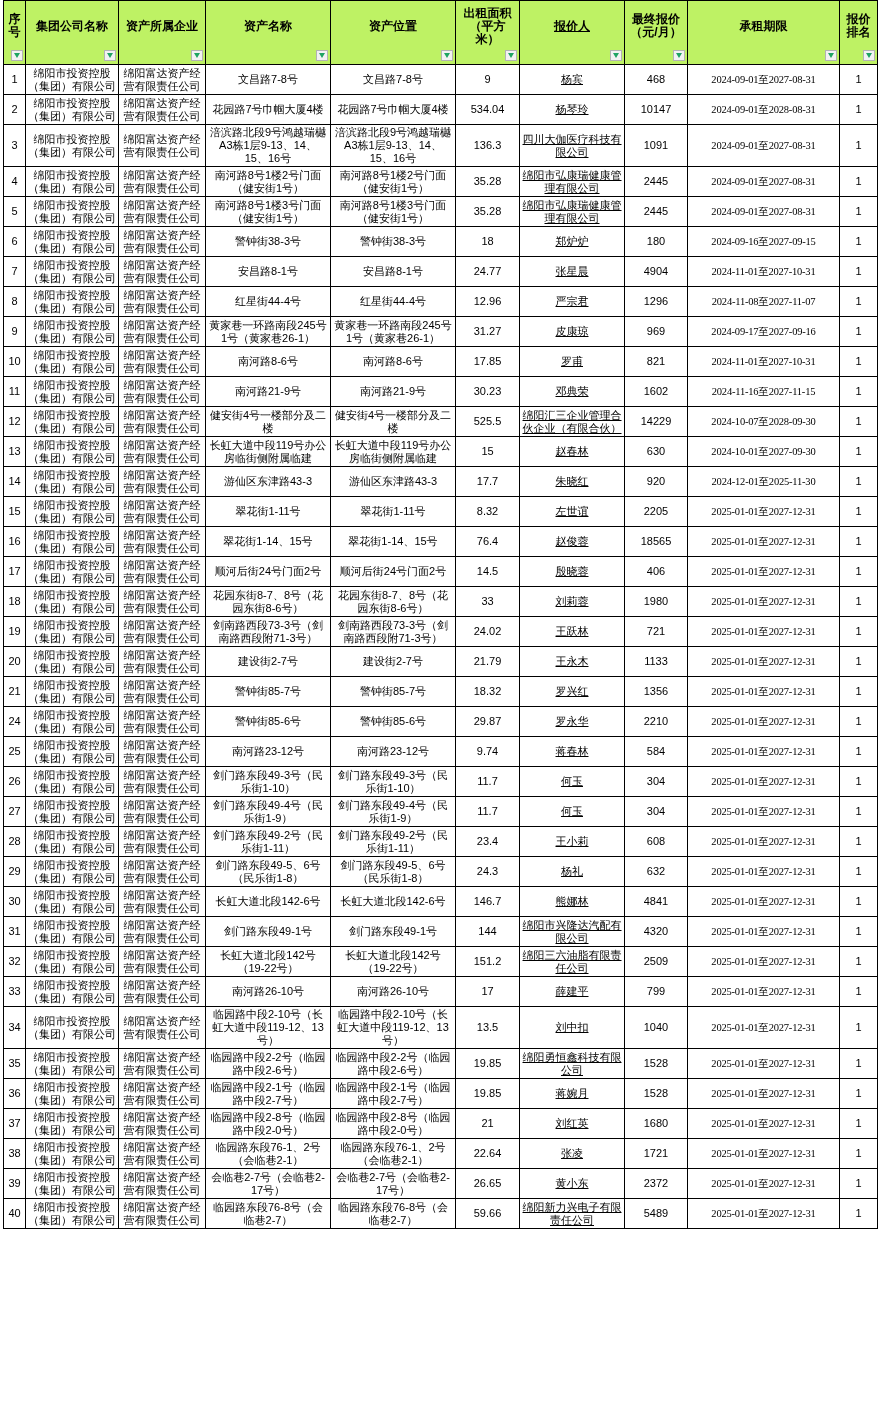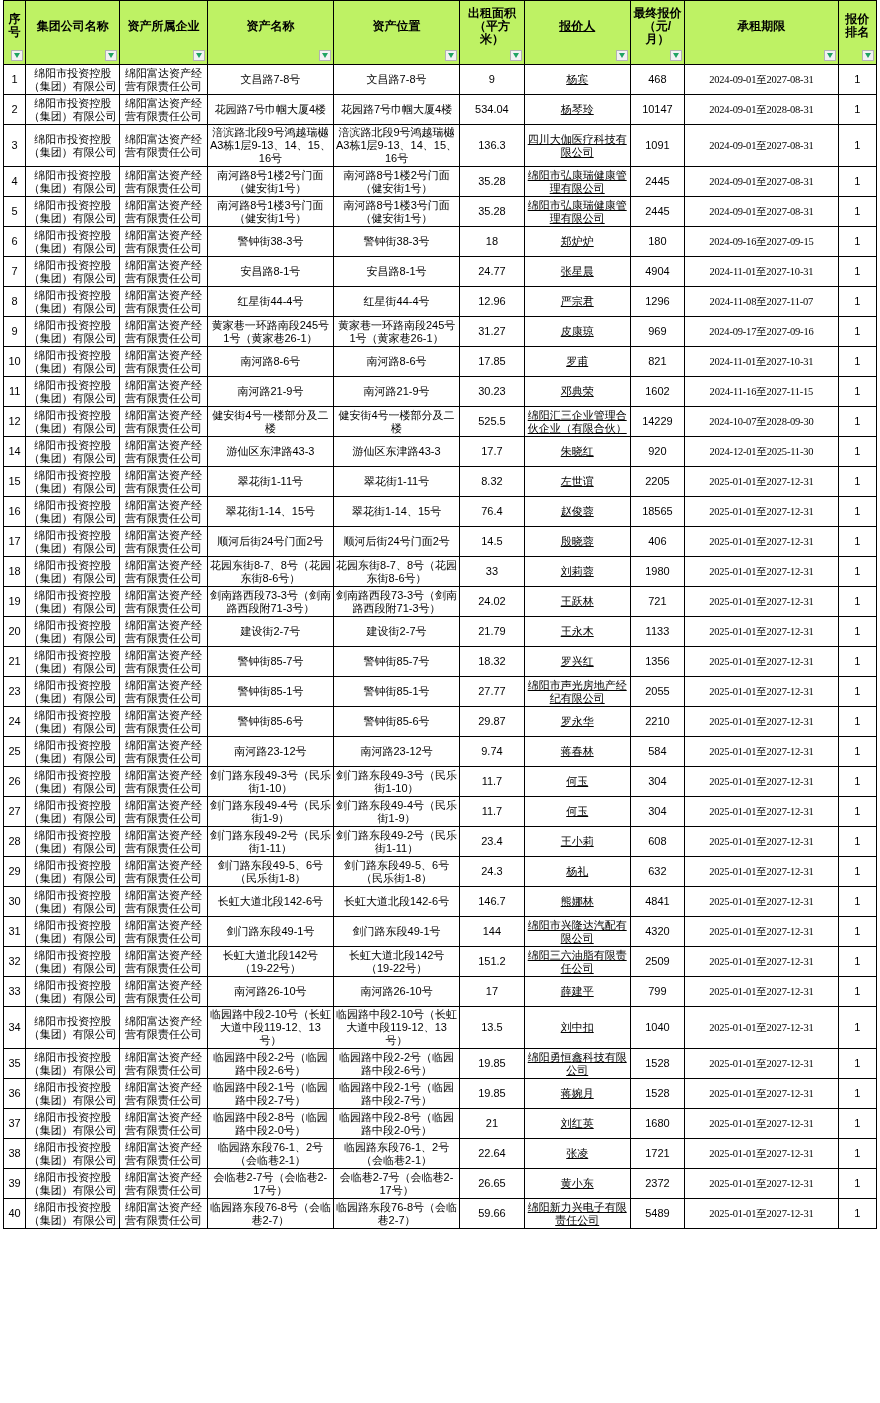--- a/index.html
+++ b/index.html
@@ -30,21 +30,21 @@
     background: #bef264;
   }
   table.sheet tbody td { height: 30px; }
   .col-no    { width: 22px; }
   .col-group { width: 93px; }
   .col-owner { width: 87px; }
   .col-asset { width: 125px; }
   .col-loc   { width: 125px; }
   .col-area  { width: 64px; }
   .col-bidder{ width: 105px; text-decoration: underline; }
-  .col-price { width: 54px; margin-top: 35px; }
+  .col-price { width: 63px; margin-top: 35px; }
   .col-term  { width: 152px; }
   .col-rank  { width: 38px; }
   td.col-asset, td.col-loc { text-align: left; padding-left: 4px; padding-right: 3px; }
   td.col-term { font-size: 10.5px; letter-spacing: -0.2px; font-family: Liberation Serif, serif; }
   .filter-btn {
     position: absolute; right: 2px; bottom: 3px;
     width: 12px; height: 11px;
     background: #f2f2f2; border: 1px solid #b3b3b3;
     display: flex; align-items: center; justify-content: center;
     cursor: pointer;
@@ -247,20 +247,32 @@
           <td class="col-owner">绵阳富达资产经营有限责任公司</td>
           <td class="col-asset">健安街4号一楼部分及二楼</td>
           <td class="col-loc">健安街4号一楼部分及二楼</td>
           <td class="col-area">525.5</td>
           <td class="col-bidder">绵阳汇三企业管理合伙企业（有限合伙）</td>
           <td class="col-price">14229</td>
           <td class="col-term">2024-10-07至2028-09-30</td>
           <td class="col-rank">1</td>
         </tr>
         <tr>
+          <td class="col-no">13</td>
+          <td class="col-group">绵阳市投资控股（集团）有限公司</td>
+          <td class="col-owner">绵阳富达资产经营有限责任公司</td>
+          <td class="col-asset">长虹大道中段119号办公房临街侧附属临建</td>
+          <td class="col-loc">长虹大道中段119号办公房临街侧附属临建</td>
+          <td class="col-area">15</td>
+          <td class="col-bidder">赵春林</td>
+          <td class="col-price">630</td>
+          <td class="col-term">2024-10-01至2027-09-30</td>
+          <td class="col-rank">1</td>
+        </tr>
+        <tr>
           <td class="col-no">14</td>
           <td class="col-group">绵阳市投资控股（集团）有限公司</td>
           <td class="col-owner">绵阳富达资产经营有限责任公司</td>
           <td class="col-asset">游仙区东津路43-3</td>
           <td class="col-loc">游仙区东津路43-3</td>
           <td class="col-area">17.7</td>
           <td class="col-bidder">朱晓红</td>
           <td class="col-price">920</td>
           <td class="col-term">2024-12-01至2025-11-30</td>
           <td class="col-rank">1</td>
@@ -343,32 +355,20 @@
           <td class="col-owner">绵阳富达资产经营有限责任公司</td>
           <td class="col-asset">警钟街85-7号</td>
           <td class="col-loc">警钟街85-7号</td>
           <td class="col-area">18.32</td>
           <td class="col-bidder">罗兴红</td>
           <td class="col-price">1356</td>
           <td class="col-term">2025-01-01至2027-12-31</td>
           <td class="col-rank">1</td>
         </tr>
         <tr>
-          <td class="col-no">23</td>
-          <td class="col-group">绵阳市投资控股（集团）有限公司</td>
-          <td class="col-owner">绵阳富达资产经营有限责任公司</td>
-          <td class="col-asset">警钟街85-1号</td>
-          <td class="col-loc">警钟街85-1号</td>
-          <td class="col-area">27.77</td>
-          <td class="col-bidder">绵阳市声光房地产经纪有限公司</td>
-          <td class="col-price">2055</td>
-          <td class="col-term">2025-01-01至2027-12-31</td>
-          <td class="col-rank">1</td>
-        </tr>
-        <tr>
           <td class="col-no">24</td>
           <td class="col-group">绵阳市投资控股（集团）有限公司</td>
           <td class="col-owner">绵阳富达资产经营有限责任公司</td>
           <td class="col-asset">警钟街85-6号</td>
           <td class="col-loc">警钟街85-6号</td>
           <td class="col-area">29.87</td>
           <td class="col-bidder">罗永华</td>
           <td class="col-price">2210</td>
           <td class="col-term">2025-01-01至2027-12-31</td>
           <td class="col-rank">1</td>

